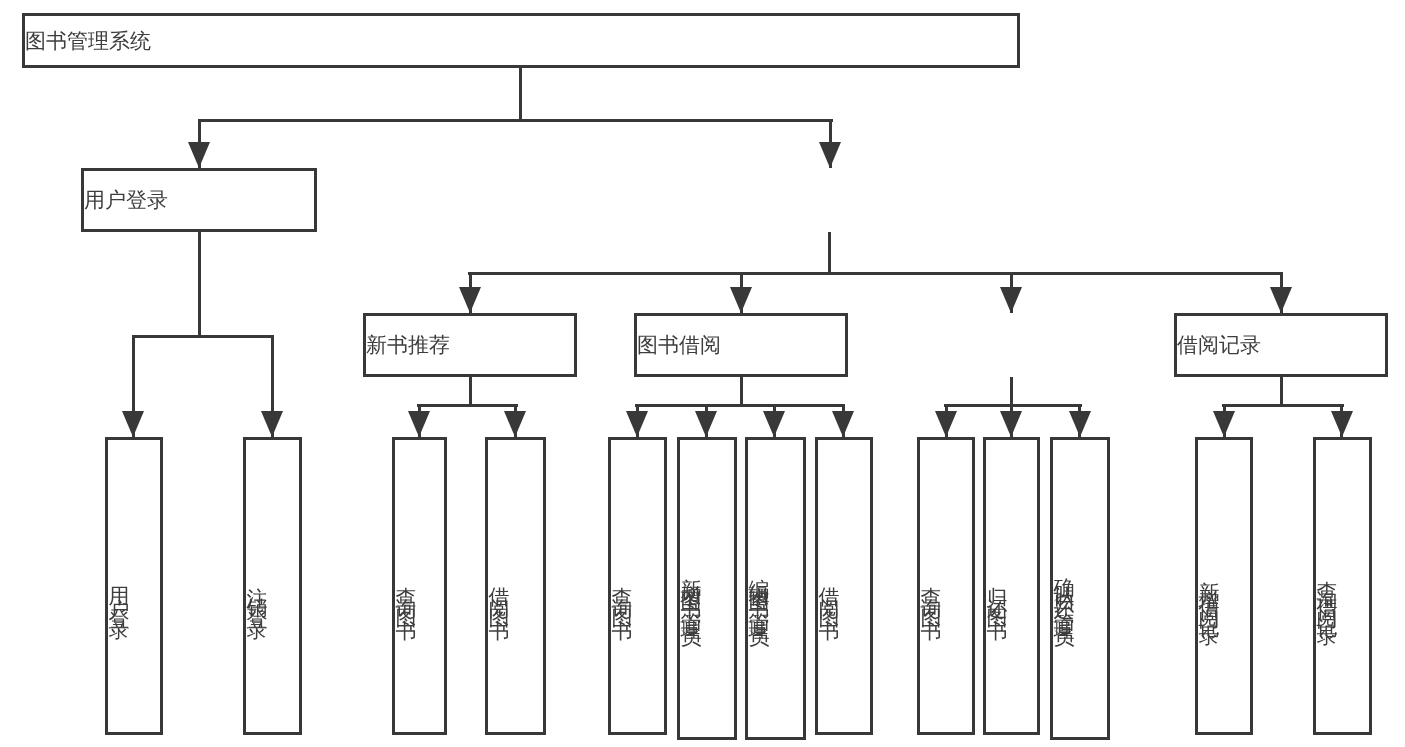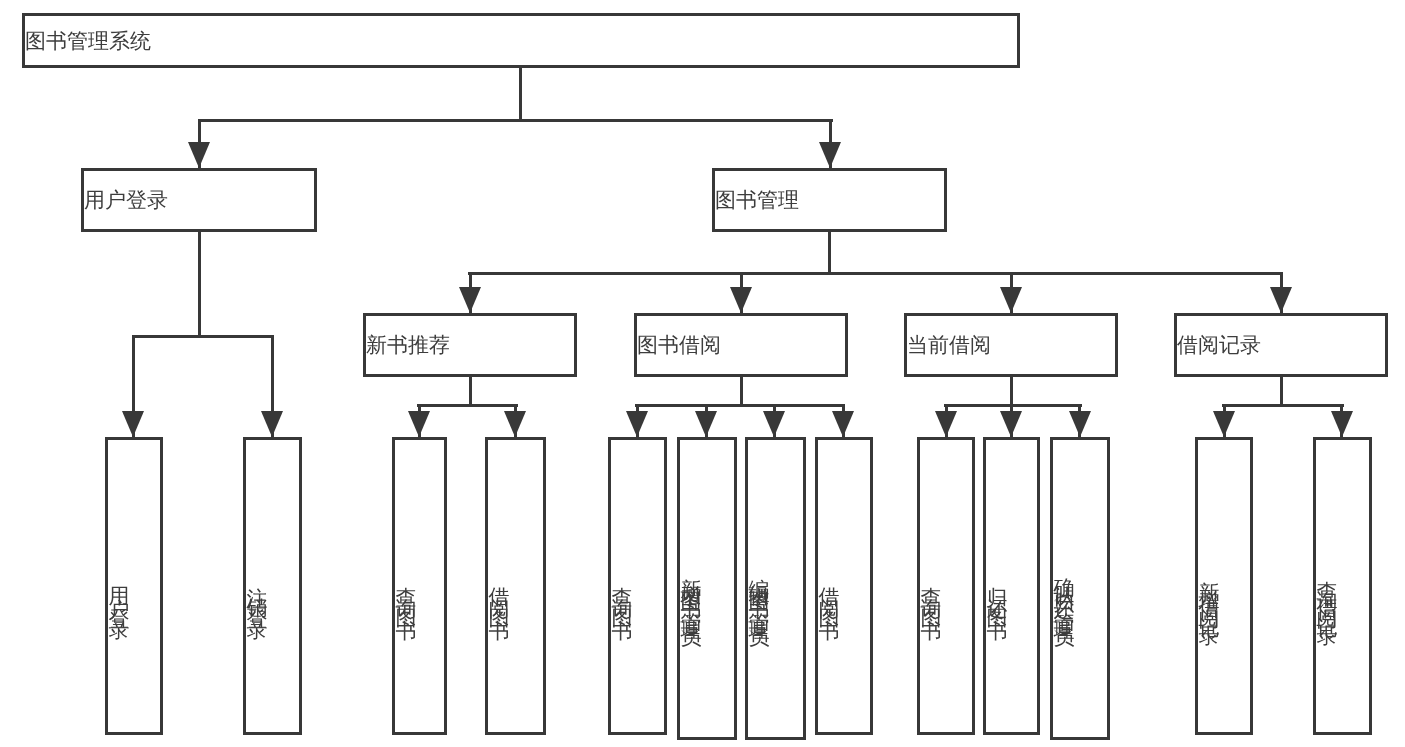--- a/index.html
+++ b/index.html
@@ -125,32 +125,26 @@
   <div class="arw" style="left:1213px;top:411px"></div>
   <div class="arw" style="left:1331px;top:411px"></div>
 
   <div class="node" style="left:22px;top:13px;width:998px;height:55px">
     <span class="lbl">图书管理系统</span>
   </div>
 
   <div class="node" style="left:81px;top:168px;width:236px;height:64px">
     <span class="lbl">用户登录</span>
   </div>
-  <div class="node" style="left:712px;top:168px;width:235px;height:64px">
-    <span class="lbl">图书管理</span>
-  </div>
 
   <div class="node" style="left:363px;top:313px;width:214px;height:64px">
     <span class="lbl">新书推荐</span>
   </div>
   <div class="node" style="left:634px;top:313px;width:214px;height:64px">
     <span class="lbl">图书借阅</span>
-  </div>
-  <div class="node" style="left:904px;top:313px;width:214px;height:64px">
-    <span class="lbl">当前借阅</span>
   </div>
   <div class="node" style="left:1174px;top:313px;width:214px;height:64px">
     <span class="lbl">借阅记录</span>
   </div>
 
   <div class="node" style="left:105px;top:437px;width:58px;height:298px">
     <span class="vt">用户登录</span>
   </div>
   <div class="node" style="left:243px;top:437px;width:59px;height:298px">
     <span class="vt">注销登录</span>

